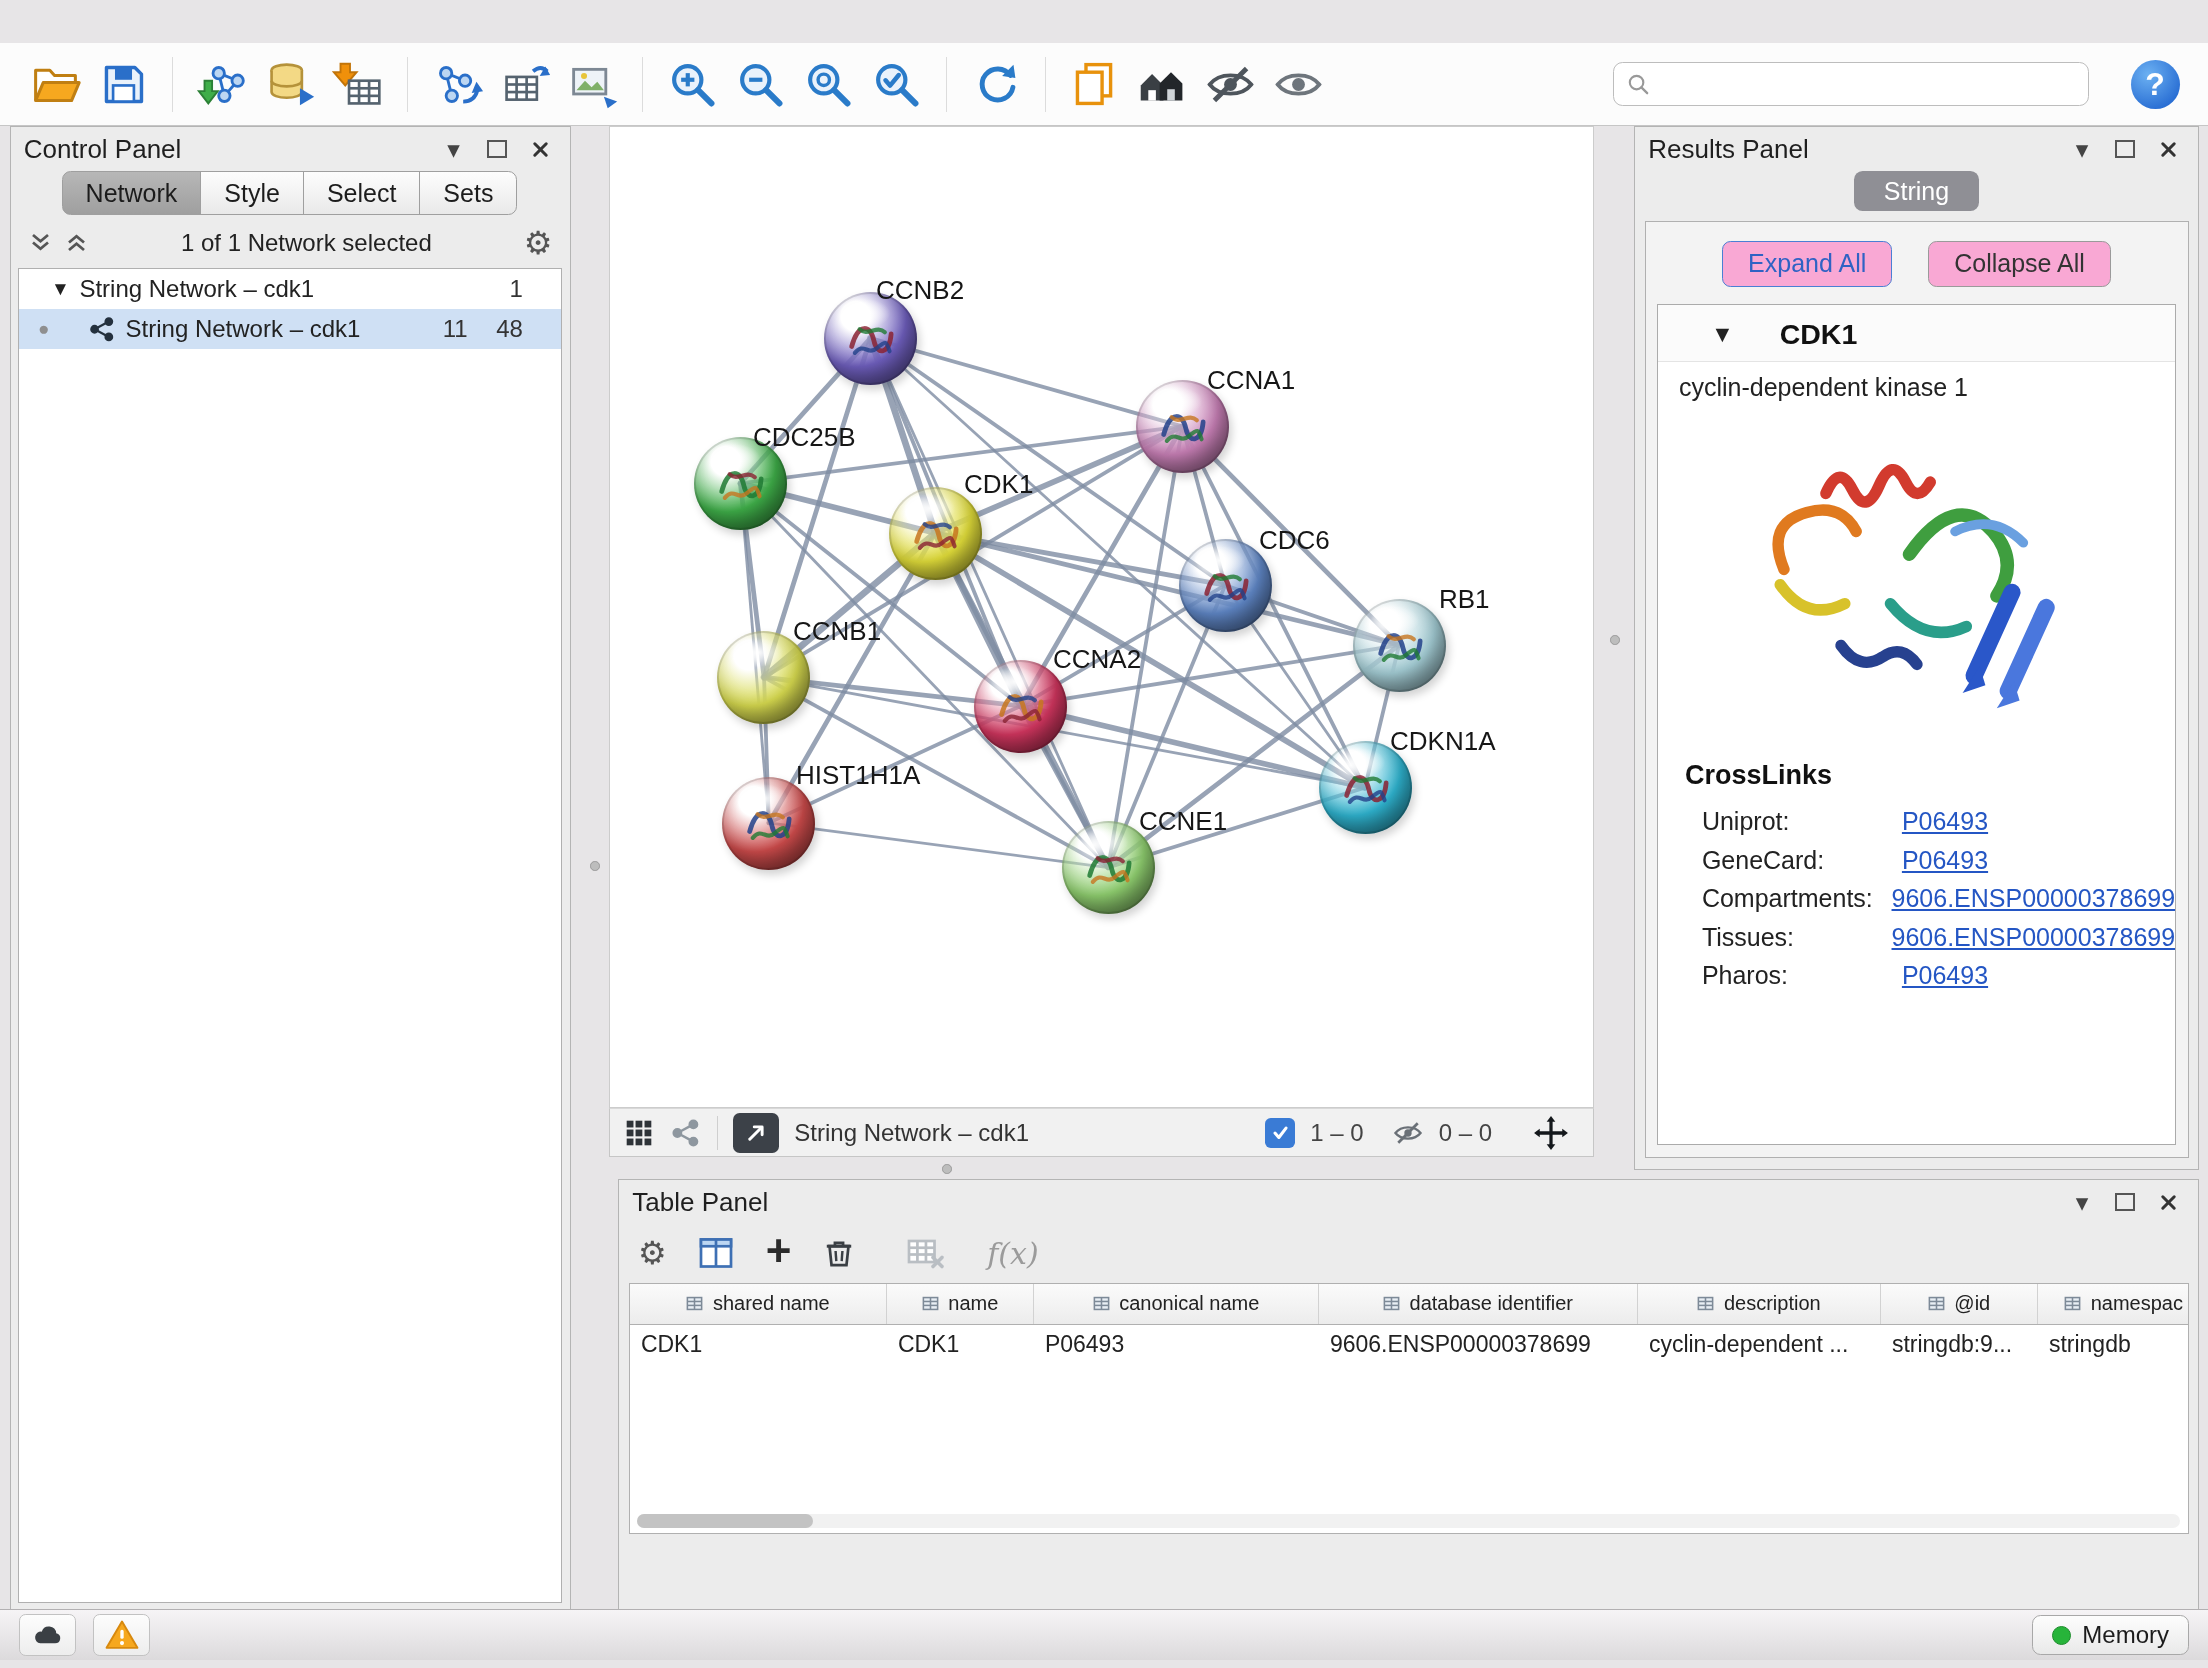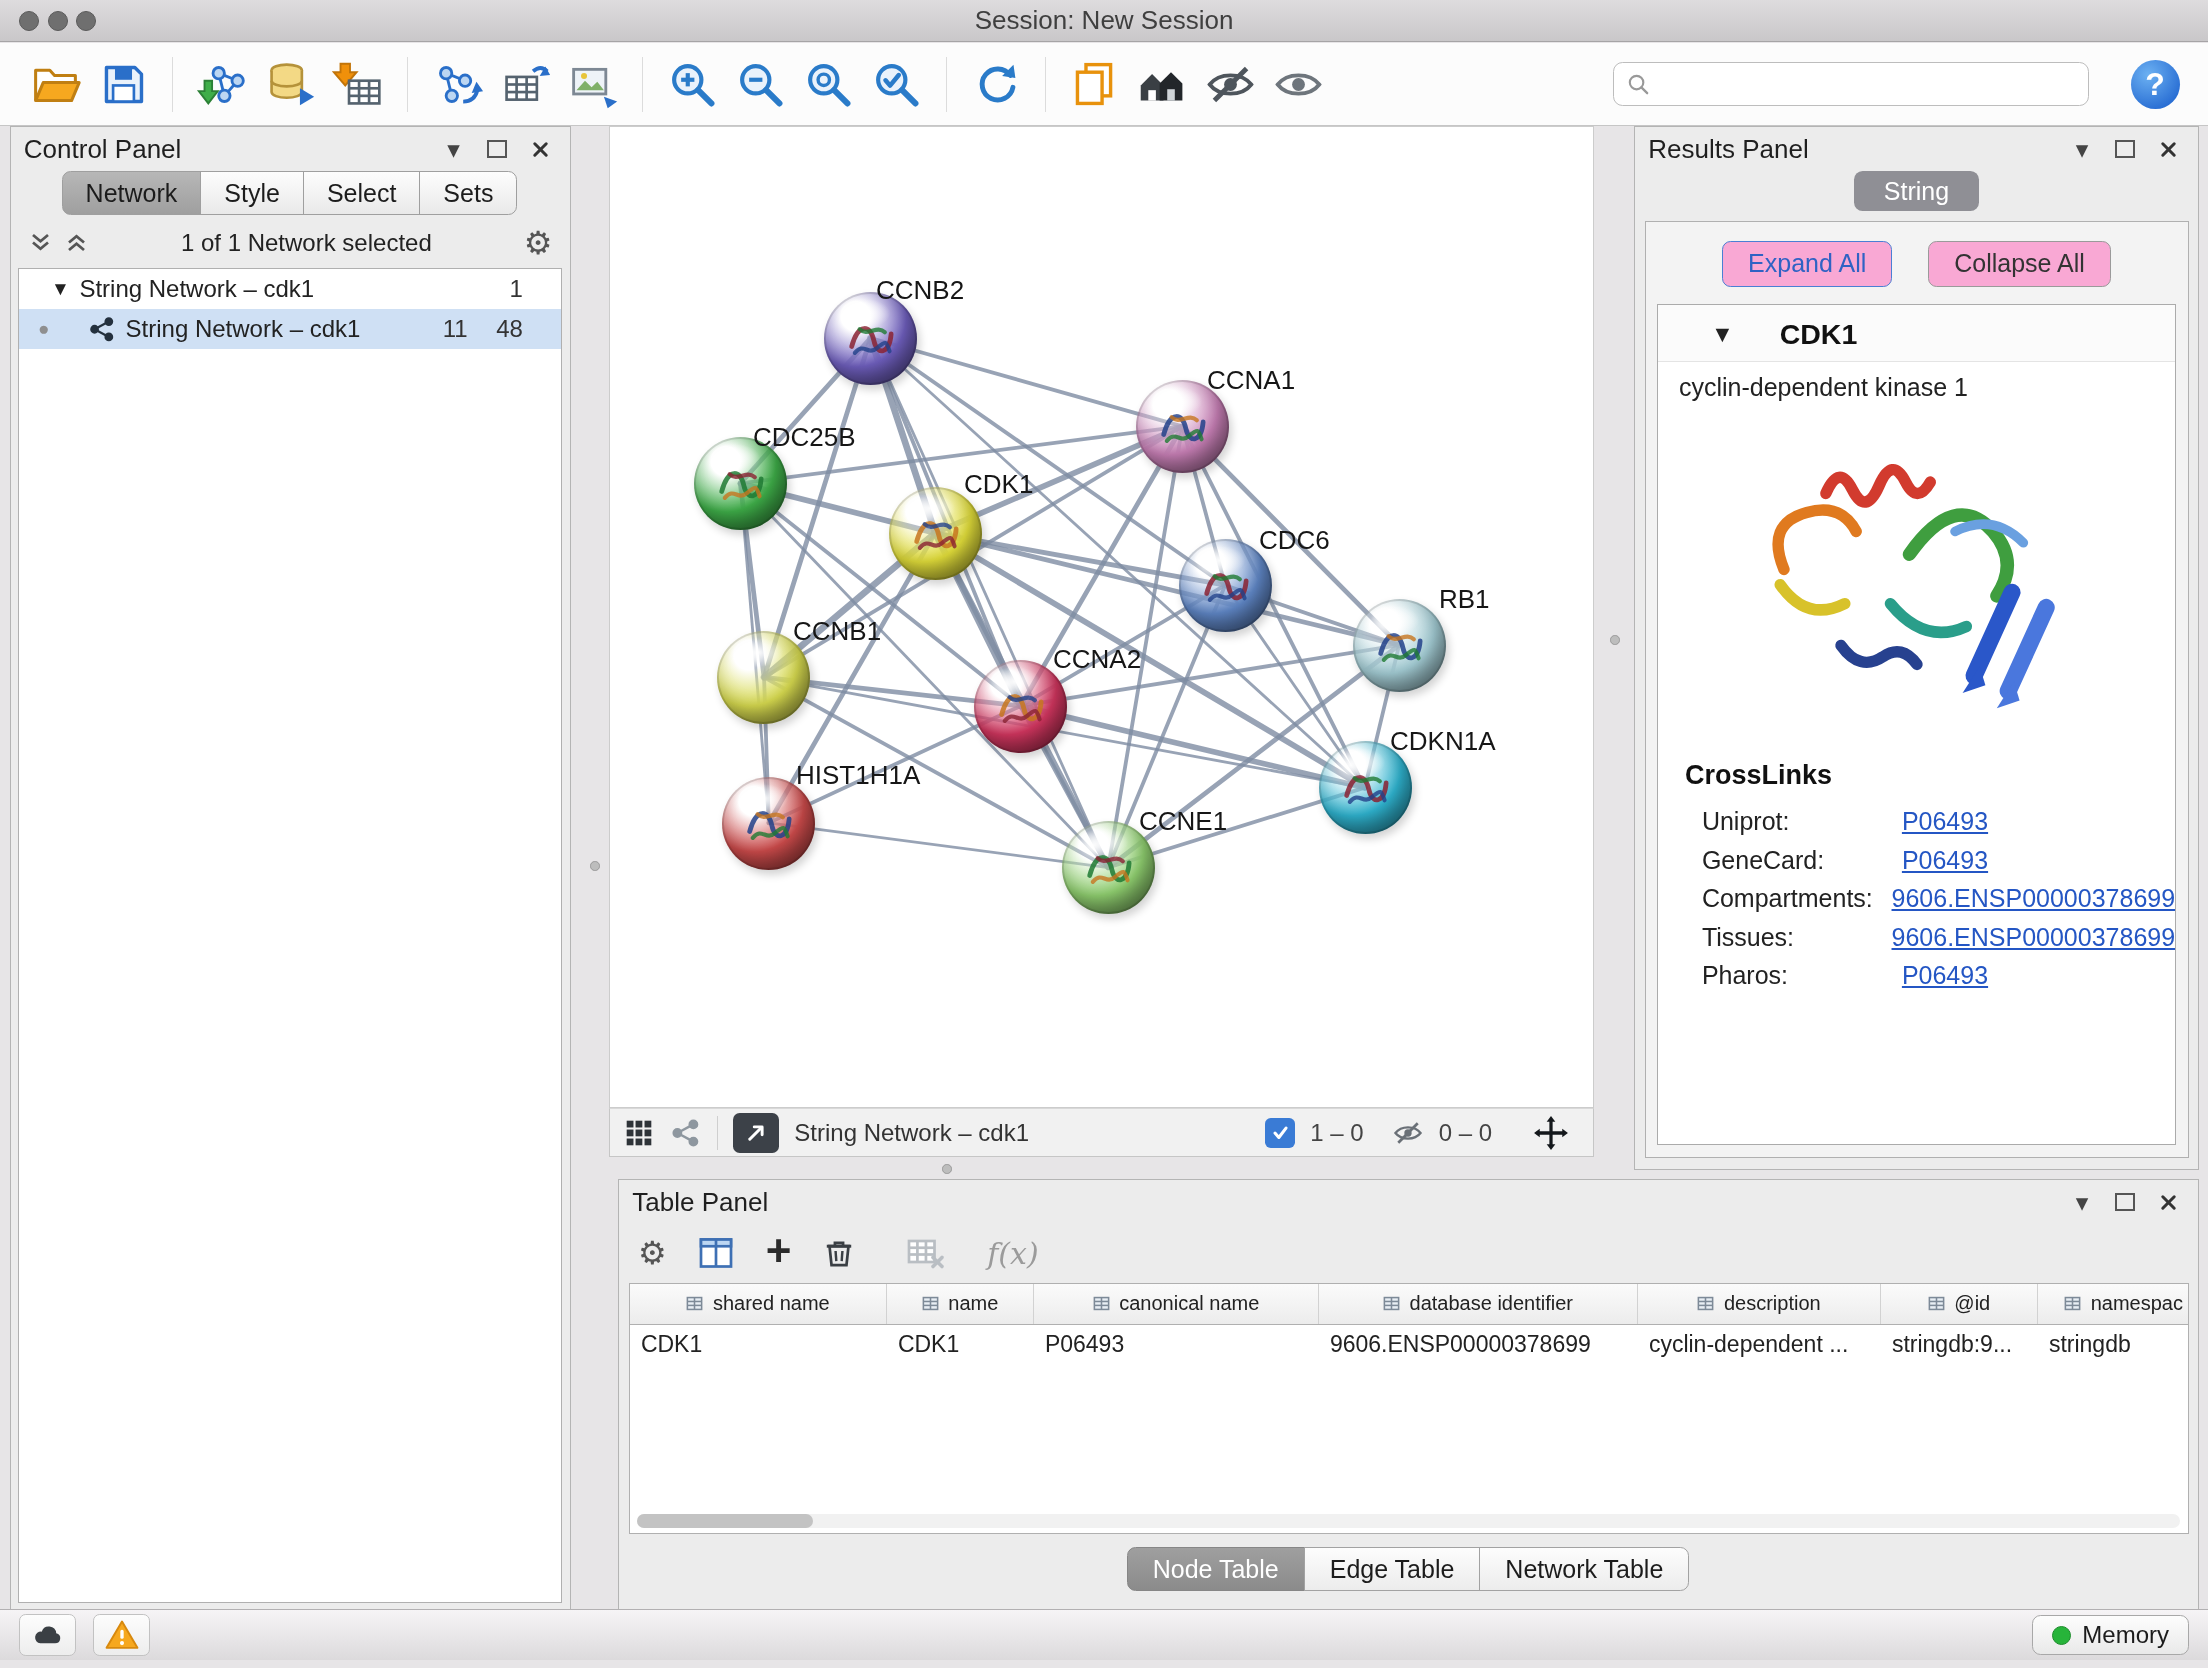--- a/index.html
+++ b/index.html
@@ -145,26 +145,20 @@
   .memory-btn{margin-left:auto;display:flex;align-items:center;gap:11.4px;
     border:1px solid #a8a8a8;border-radius:8.6px;background:linear-gradient(#fdfdfd,#e9e9e9);
     padding:4.8px 19px;font-size:24px;color:#1c1c1c;}
   .mem-dot{width:19px;height:19px;border-radius:50%;background:#27b43a;border:1px solid #1d8c2c;box-sizing:border-box;}
 </style>
 </head>
 <body>
 
 <div class="app">
 
-  <div class="titlebar">
-    <span class="tl r"></span>
-    <span class="tl y"></span>
-    <span class="tl g"></span>
-    <span class="title-text">Session: New Session</span>
-  </div>
 
   <div class="toolbar">
     <svg class="tbi" viewBox="0 0 28 28">
       <path d="M3.5 22.5 V6.5 h7.5 l2.5 2.8 H24.5 v4" fill="#fff" stroke="#c07f12" stroke-width="1.6" stroke-linejoin="round"></path>
       <path d="M3.5 22.5 l4-9.5 h19 l-4 9.5 z" fill="#f6a81f" stroke="#c07f12" stroke-width="1.6" stroke-linejoin="round"></path>
     </svg>
     <svg class="tbi" viewBox="0 0 28 28">
       <path d="M5 5 h15 l3.5 3.5 V23 H5 z" fill="#eaf2fb" stroke="#2a6fc9" stroke-width="1.8" stroke-linejoin="round"></path>
       <rect x="9.5" y="5" width="9" height="6.5" fill="#2a6fc9"></rect>
       <rect x="8.5" y="14.5" width="11" height="8.5" fill="#fff" stroke="#2a6fc9" stroke-width="1.4"></rect>
@@ -736,25 +730,20 @@
         <div class="td">P06493</div>
         <div class="td">9606.ENSP00000378699</div>
         <div class="td">cyclin-dependent ...</div>
         <div class="td">stringdb:9...</div>
         <div class="td">stringdb</div>
       </div>
       <div class="h-scroll">
         <div class="h-thumb"></div>
       </div>
     </div>
-    <div class="tp-tabs">
-      <div class="tp-tab sel">Node Table</div>
-      <div class="tp-tab">Edge Table</div>
-      <div class="tp-tab">Network Table</div>
-    </div>
   </div>
 
   <div class="statusbar">
     <div class="sb-btn">
       <svg width="36" height="36" viewBox="0 0 28 28">
         <path d="M8 20.5 h11.5 a4 4 0 0 0 .9 -7.9 a5.8 5.8 0 0 0 -11.3 -1.2 A4.3 4.3 0 0 0 8 20.5 z" fill="#3a3f44"></path>
       </svg>
     </div>
     <div class="sb-btn">
       <svg width="36" height="36" viewBox="0 0 28 28">

